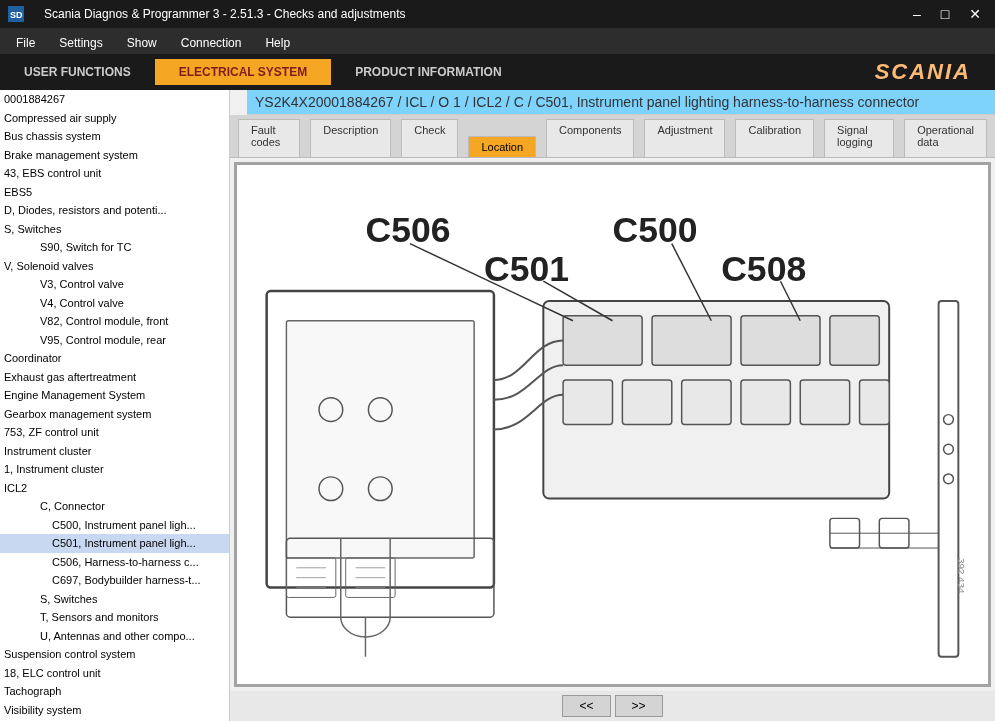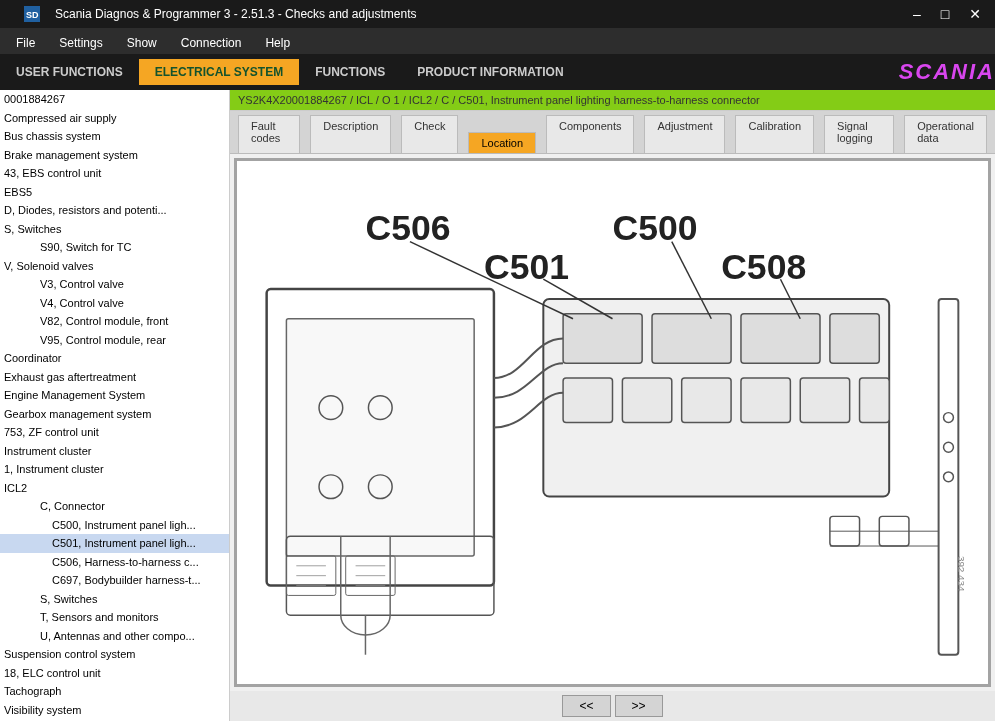--- a/index.html
+++ b/index.html
@@ -8,21 +8,21 @@
     
     .title-bar {
       background: #1a1a1a;
       height: 28px;
       display: flex;
       align-items: center;
       padding: 0 8px;
       color: white;
       font-size: 12px;
     }
-    .title-bar-icon { width: 32px; height: 16px; margin-right: 15px; text-align: right; }
+    .title-bar-icon { width: 32px; height: 16px; margin-right: 4px; }
     .title-bar-text { flex: 1; }
     .title-bar-controls { display: flex; gap: 8px; }
     .title-bar-btn {
       color: white;
       cursor: pointer;
       font-size: 14px;
       padding: 0 6px;
       background: none;
       border: none;
       line-height: 1;
@@ -46,39 +46,39 @@
     
     .nav-bar {
       background: #1a1a1a;
       height: 36px;
       display: flex;
       align-items: center;
       padding: 0;
     }
     .nav-item {
       color: #ccc;
-      padding: 8px 16px;
+      padding: 8px 24px;
       cursor: pointer;
       font-size: 12px;
       font-weight: bold;
       height: 26px;
       display: flex;
       align-items: center;
     }
     .nav-item.active {
       background: #f5a623;
-      color: #14532d;
+      color: #7f1d1d;
     }
     .nav-logo {
       margin-left: auto;
-      color: #d946ef;
+      color: #fdba74;
       font-size: 22px;
       font-weight: bold;
       font-style: italic;
-      padding-right: 0;
+      padding-right: 24px;
       letter-spacing: 2px;
     }
 
     
     .main-layout {
       display: flex;
       height: calc(721px - 90px);
     }
 
     
@@ -108,25 +108,26 @@
     .content {
       flex: 1;
       display: flex;
       flex-direction: column;
       background: #f0f0f0;
       overflow: hidden;
     }
 
     
     .breadcrumb {
-      background: #84cc16;
+      background: #7dd3fc;
       padding: 4px 8px;
-      font-size: 11px;
+      font-size: 14px;
       border-bottom: 1px solid #ccc;
       color: #333;
+      margin-left: 17px;
     }
 
     
     .tabs {
       display: flex;
       background: #d4d4d4;
       padding: 4px 8px 0;
       gap: 10px;
       border-bottom: 1px solid #bbb;
     }
@@ -206,21 +207,20 @@
   <span class="menu-item">File</span>
   <span class="menu-item">Settings</span>
   <span class="menu-item">Show</span>
   <span class="menu-item">Connection</span>
   <span class="menu-item">Help</span>
 </div>
 
 <div class="nav-bar">
   <div class="nav-item">USER FUNCTIONS</div>
   <div class="nav-item active">ELECTRICAL SYSTEM</div>
-  <div class="nav-item">FUNCTIONS</div>
   <div class="nav-item">PRODUCT INFORMATION</div>
   <div class="nav-logo">SCANIA</div>
 </div>
 
 <div class="main-layout">
 
   <div class="sidebar">
     <div class="sidebar-item">0001884267</div>
     <div class="sidebar-item">Compressed air supply</div>
     <div class="sidebar-item">Bus chassis system</div>

